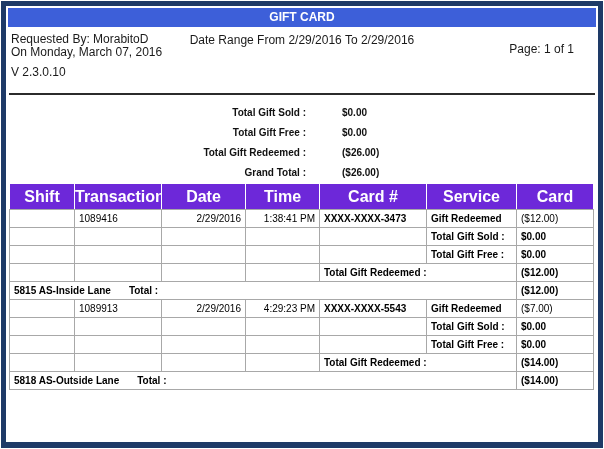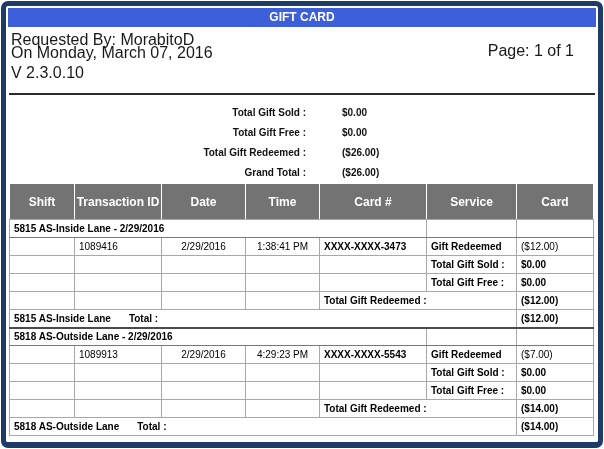--- a/index.html
+++ b/index.html
@@ -2,72 +2,73 @@
 <html><head>
 <meta charset="utf-8">
 <style>
   * { box-sizing: border-box; margin: 0; padding: 0; }
   html, body { width: 604px; height: 449px; background: #fff; }
   body { font-family: "Liberation Sans", sans-serif; color: #111; }
   .page {
     width: 602px; height: 447px; margin: 1px;
     background: #fff;
     border: 5px solid #1E3A67; border-bottom-width: 6px;
-    border-radius: 7px;
+    border-radius: 0;
     overflow: hidden;
     position: relative;
   }
   
   .titlebar {
     margin: 2px 2px 0 2px; height: 19px; line-height: 19px;
     background: #3D5FD9; color: #fff;
     font-size: 12px; font-weight: bold; text-align: center;
   }
   
-  .info { position: relative; height: 66px; font-size: 16px; color: #1a1a1a; }
+  .info { position: relative; height: 66px; font-size: 12px; color: #1a1a1a; }
   .info-left { position: absolute; left: 5px; top: 6px; line-height: 13px; }
   .info-version { margin-top: 7px; }
   .info-center { position: absolute; left: 0; right: 0; top: 6px; text-align: center; }
   .info-page { position: absolute; right: 24px; top: 15px; }
   .divider { margin: 0 3px; border-top: 2px solid #2B2B2B; }
   
   .summary { padding-top: 8px; }
   .summary-row { display: flex; height: 20px; line-height: 20px; font-size: 10px; font-weight: bold; }
   .summary-label { width: 300px; text-align: right; }
   .summary-value { margin-left: 36px; }
   
   table { border-collapse: collapse; table-layout: fixed; width: 584px; margin-left: 3px; font-size: 10px; }
   th {
-    background: #737373; color: #fff; font-weight: bold;
-    height: 36px; border: 1px solid #fff; border-bottom: 1px solid #A8A8A8;
-    font-size: 12px; text-align: center; overflow: hidden; white-space: nowrap;
+    background: #6d28d9; color: #fff; font-weight: bold;
+    height: 26px; border: 1px solid #fff; border-bottom: 1px solid #A8A8A8;
+    font-size: 16px; text-align: center; overflow: hidden; white-space: nowrap;
   }
   td {
     height: 18px; border: 1px solid #A8A8A8; padding: 0 4px;
     overflow: hidden; white-space: nowrap; color: #000;
   }
   tr.ghdr td { font-weight: bold; border-bottom-color: #777; }
   tr.gsep td { border-top: 2px solid #4A4A4A; }
-  .al { text-align: left; font-weight: bold; } .ar { text-align: left; } .ac { text-align: center; }
+  .al { text-align: left; font-weight: bold; } .ar { text-align: left; } .ac { text-align: right; }
   .b { font-weight: bold; }
   .gtgap { padding-left: 18px; }
 </style>
 </head>
 <body>
 
 <div class="page">
 
   <div class="titlebar">GIFT CARD</div>
 
   <div class="info">
     <div class="info-left">
       <div>Requested By: MorabitoD</div>
       <div>On Monday, March 07, 2016</div>
       <div class="info-version">V 2.3.0.10</div>
     </div>
+    <div class="info-center">Date Range From 2/29/2016 To 2/29/2016</div>
     <div class="info-page">Page: 1 of 1</div>
   </div>
 
   <div class="divider"></div>
 
   <div class="summary">
     <div class="summary-row">
       <div class="summary-label">Total Gift Sold :</div>
       <div class="summary-value">$0.00</div>
     </div>
@@ -101,25 +102,20 @@
         <th>Transaction ID</th>
         <th>Date</th>
         <th>Time</th>
         <th>Card #</th>
         <th>Service</th>
         <th>Card</th>
       </tr>
     </thead>
     <tbody>
 
-      <tr class="ghdr">
-        <td colspan="5" class="al">5815 AS-Inside Lane - 2/29/2016</td>
-        <td></td>
-        <td></td>
-      </tr>
       <tr>
         <td class="ac"></td>
         <td class="ar">1089416</td>
         <td class="ac">2/29/2016</td>
         <td class="ac">1:38:41 PM</td>
         <td class="al">XXXX-XXXX-3473</td>
         <td class="al">Gift Redeemed</td>
         <td class="ar">($12.00)</td>
       </tr>
       <tr>
@@ -148,25 +144,20 @@
         <td colspan="2" class="ar b">Total Gift Redeemed :</td>
         <td class="ar b">($12.00)</td>
       </tr>
       <tr>
         <td colspan="6" class="ar b">
           <span>5815 AS-Inside Lane</span><span class="gtgap">Total :</span>
         </td>
         <td class="ar b">($12.00)</td>
       </tr>
 
-      <tr class="ghdr gsep">
-        <td colspan="5" class="al">5818 AS-Outside Lane - 2/29/2016</td>
-        <td></td>
-        <td></td>
-      </tr>
       <tr>
         <td class="ac"></td>
         <td class="ar">1089913</td>
         <td class="ac">2/29/2016</td>
         <td class="ac">4:29:23 PM</td>
         <td class="al">XXXX-XXXX-5543</td>
         <td class="al">Gift Redeemed</td>
         <td class="ar">($7.00)</td>
       </tr>
       <tr>

